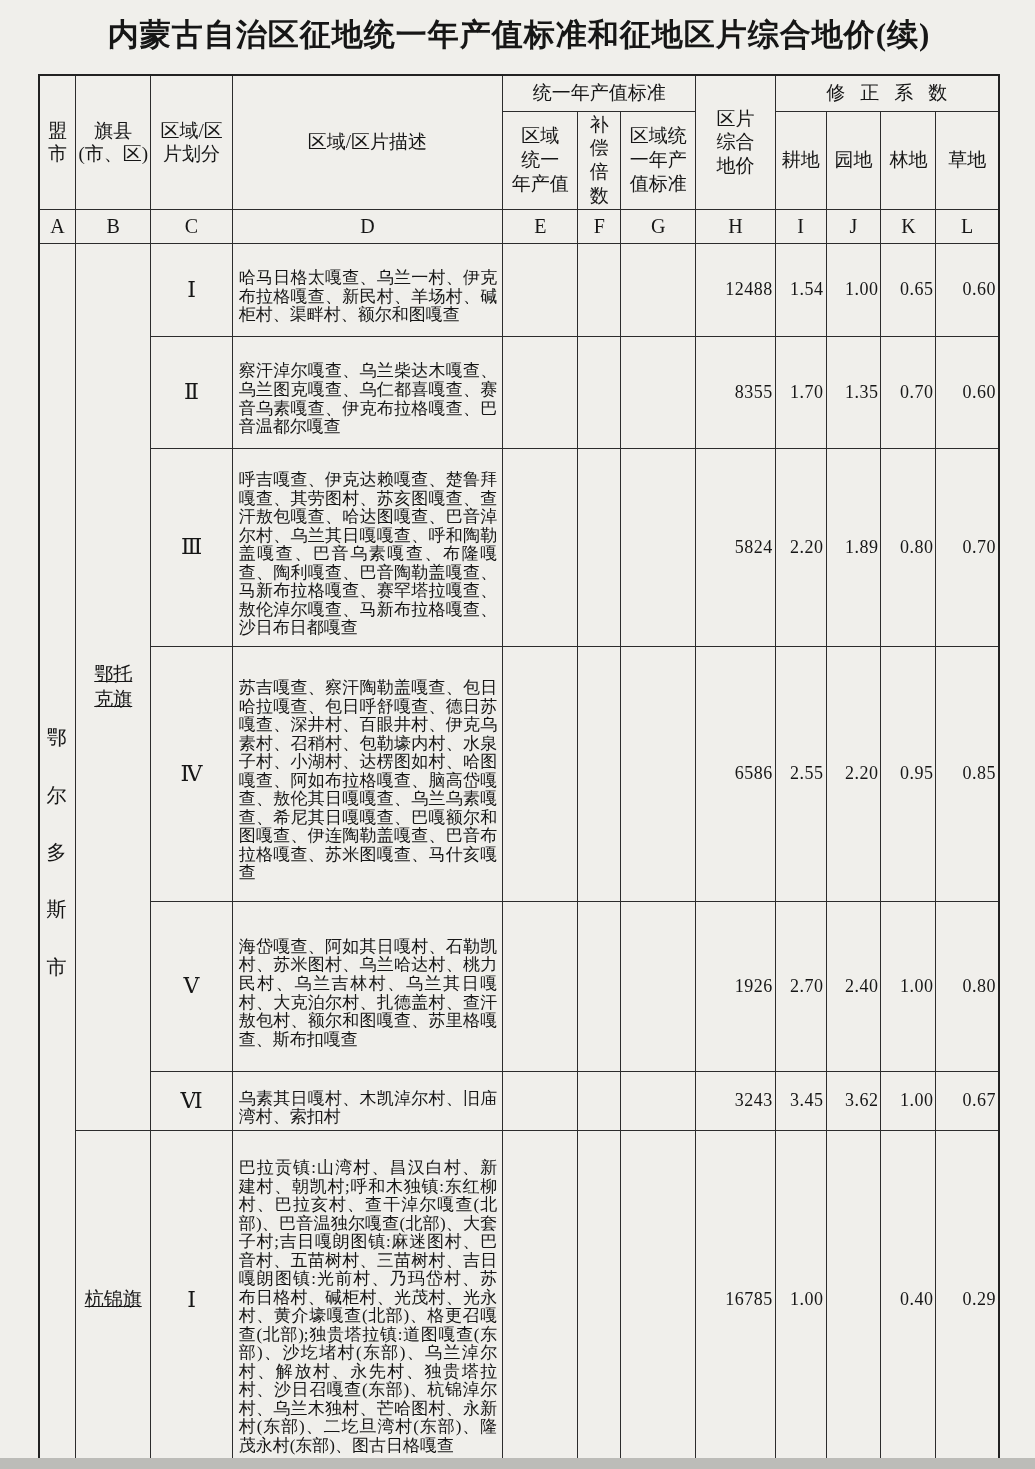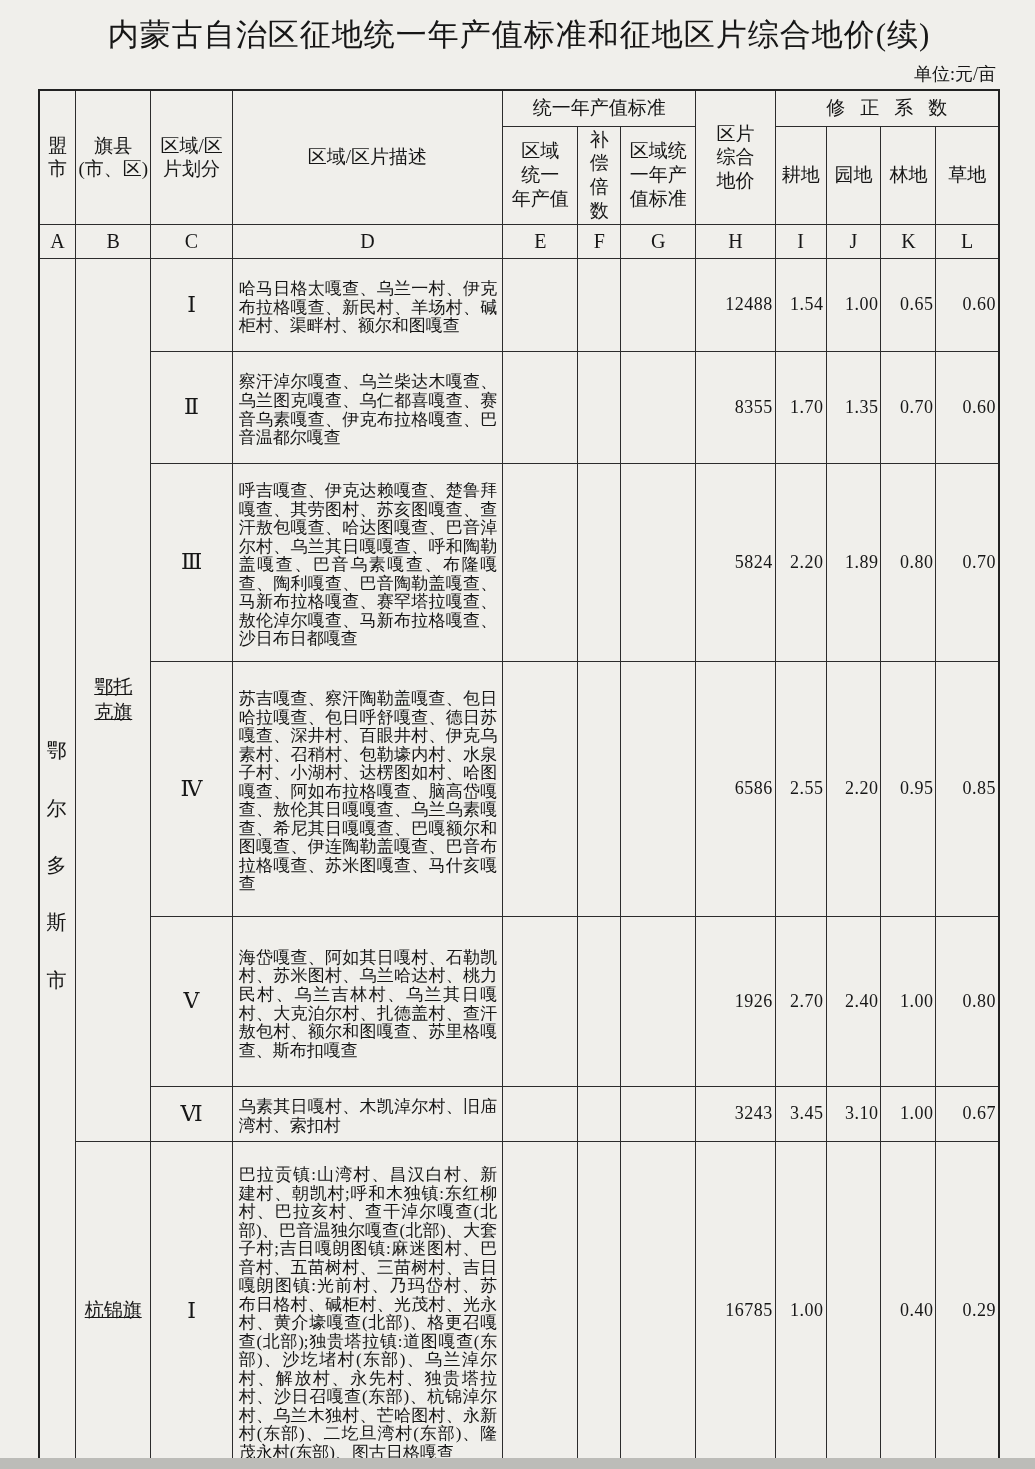--- a/index.html
+++ b/index.html
@@ -9,23 +9,23 @@
     font-family:"Liberation Serif","DejaVu Serif",serif;
     color:#161616;
     position:relative;
     overflow:hidden;
   }
   .page{padding:8px 0 0 38px;}
   .doc-title{
     width:962px;
     text-align:center;
     font-size:31px;
-    font-weight:normal;
+    font-weight:bold;
     letter-spacing:1px;
-    margin:6px 0 6px 0;
+    margin:6px 0 18px 0;
   }
   .unit-note{
     width:958px;
     text-align:right;
     font-size:18px;
     margin:0 0 3px 0;
   }
   table.price-table{
     border-collapse:collapse;
     width:962px;
@@ -53,35 +53,34 @@
     font-size:20px;
   }
   td.banner-cell{text-align:center;font-size:19px;}
   td.banner-cell .banner-inner{display:inline-block;width:42px;line-height:1.3;text-decoration:underline;}
   td.banner-cell .banner-inner.wide{width:60px;}
   td.zone-cell{text-align:center;font-size:22px;}
   td.desc-cell{
     font-size:17px;
     line-height:1.09;
     text-align:justify;
-    padding:10px 5px 3px 6px;
+    padding:18px 5px 3px 6px;
   }
   td.num-cell{text-align:right;font-size:18px;letter-spacing:0.5px;}
   .scan-edge{
     position:absolute;left:0;right:0;bottom:0;height:11px;
     background:#bcbcb8;
   }
 </style>
 </head>
 <body>
 
 <div class="page">
 
   <div class="doc-title">内蒙古自治区征地统一年产值标准和征地区片综合地价(续)</div>
-  <div class="unit-note">单位:元/亩</div>
 
   <table class="price-table">
     <colgroup>
       <col style="width:36px">
         <col style="width:74px">
         <col style="width:80px">
         <col style="width:266px">
       <col style="width:74px">
         <col style="width:42px">
         <col style="width:74px">
@@ -201,21 +200,21 @@
         <td class="num-cell">0.80</td>
       </tr>
       <tr style="height:55px">
         <td class="zone-cell">Ⅵ</td>
         <td class="desc-cell">乌素其日嘎村、木凯淖尔村、旧庙湾村、索扣村</td>
         <td class="num-cell"></td>
         <td class="num-cell"></td>
         <td class="num-cell"></td>
         <td class="num-cell">3243</td>
         <td class="num-cell">3.45</td>
-        <td class="num-cell">3.10</td>
+        <td class="num-cell">3.62</td>
         <td class="num-cell">1.00</td>
         <td class="num-cell">0.67</td>
       </tr>
       <tr style="height:340px">
         <td class="banner-cell"><span class="banner-inner wide">杭锦旗</span></td>
         <td class="zone-cell">Ⅰ</td>
         <td class="desc-cell">巴拉贡镇:山湾村、昌汉白村、新建村、朝凯村;呼和木独镇:东红柳村、巴拉亥村、查干淖尔嘎查(北部)、巴音温独尔嘎查(北部)、大套子村;吉日嘎朗图镇:麻迷图村、巴音村、五苗树村、三苗树村、吉日嘎朗图镇:光前村、乃玛岱村、苏布日格村、碱柜村、光茂村、光永村、黄介壕嘎查(北部)、格更召嘎查(北部);独贵塔拉镇:道图嘎查(东部)、沙圪堵村(东部)、乌兰淖尔村、解放村、永先村、独贵塔拉村、沙日召嘎查(东部)、杭锦淖尔村、乌兰木独村、芒哈图村、永新村(东部)、二圪旦湾村(东部)、隆茂永村(东部)、图古日格嘎查</td>
         <td class="num-cell"></td>
         <td class="num-cell"></td>
         <td class="num-cell"></td>

